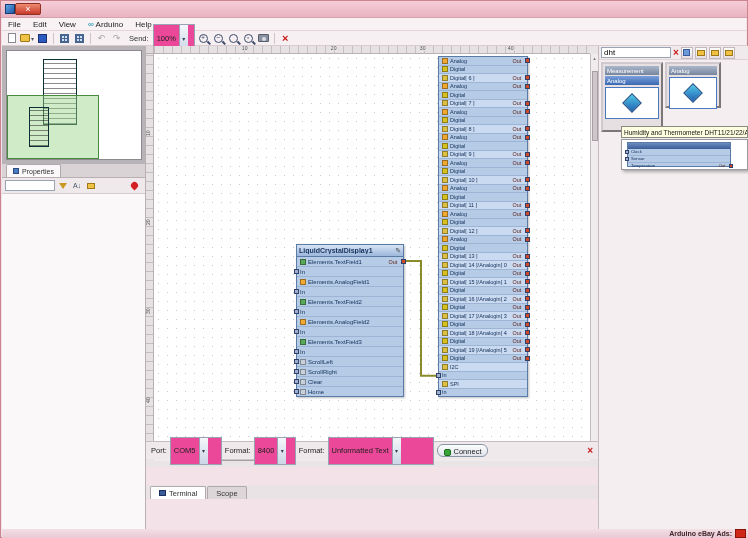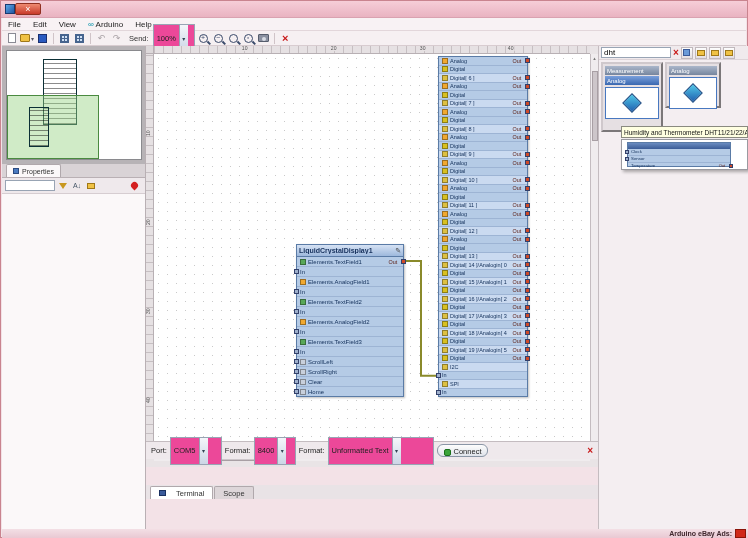--- a/index.html
+++ b/index.html
@@ -115,21 +115,21 @@
 .mini-out{font-size:6px;transform:scale(.65);color:#5a1a10;flex:none}
 .pin.mini{width:4px;height:4px;margin-top:-2px}
 
 .conn-row{position:absolute;left:145px;top:440px;width:452px;height:18px;background:#efe9ec;border-top:1px solid #c4bcc0;display:flex;align-items:center;gap:3px;padding:4px 5px;font-size:7.5px;color:#222}
 .conn-lbl{flex:none}
 .port-combo{width:52px}.speed-combo{width:42px}.format-combo{width:106px}
 .btn{display:inline-flex;align-items:flex-end;gap:3px;border:1px solid #8a96a6;background:linear-gradient(#fdfdfd,#dfe3ea);height:13px;padding:0 6px;font-size:7.5px;border-radius:6px;color:#222;flex:none}
 .ic-connect{width:7px;height:7px;background:#3aa43a;border:1px solid #1a701a;border-radius:2px}
 .conn-x{margin-left:auto;color:#c81818;font-weight:bold;font-size:10px}
 .term-tabs{position:absolute;left:145px;top:484px;width:452px;height:14px;background:#e9e3e6;display:flex;align-items:flex-end;padding-left:4px;gap:1px}
-.ttab{height:13px;padding:0 8px;font-size:7.5px;display:flex;align-items:center;gap:10px;border:1px solid #b0a8ac;border-bottom:none;background:#ddd6d9;color:#333;border-radius:2px 2px 0 0}
+.ttab{height:13px;padding:0 8px;font-size:7.5px;display:flex;align-items:center;gap:3px;border:1px solid #b0a8ac;border-bottom:none;background:#ddd6d9;color:#333;border-radius:2px 2px 0 0}
 .ttab.active{background:#fff}
 .ttab-icon{width:7px;height:6px;background:#3a5a9a;border:1px solid #1a3060}
 .term-bar{position:absolute;left:145px;top:498px;width:452px;height:14px;background:#fff;border:1px solid #cfc6ca;display:flex;align-items:center;padding:0 4px;gap:10px}
 .cbwrap{display:inline-flex;align-items:center;gap:3px;font-size:7.5px;color:#222}
 .cb{width:8px;height:8px;border:1px solid #667;background:#fff;position:relative;flex:none}
 .cb.checked::after{content:"✓";position:absolute;left:0px;top:-2px;font-size:8px;color:#222}
 .bar-spacer{flex:1}
 .ic-clear{width:8px;height:7px;background:#f0c244;border:1px solid #a07818}
 .send-row{position:absolute;left:145px;top:512px;width:452px;height:16px;background:#efe9ec;display:flex;align-items:center;gap:4px;padding:0 4px}
 .send-input{flex:1;height:11px;border:1px solid #8a98a8;background:#fff;font-size:8px;font-family:"Liberation Sans",sans-serif;padding:0 2px}

